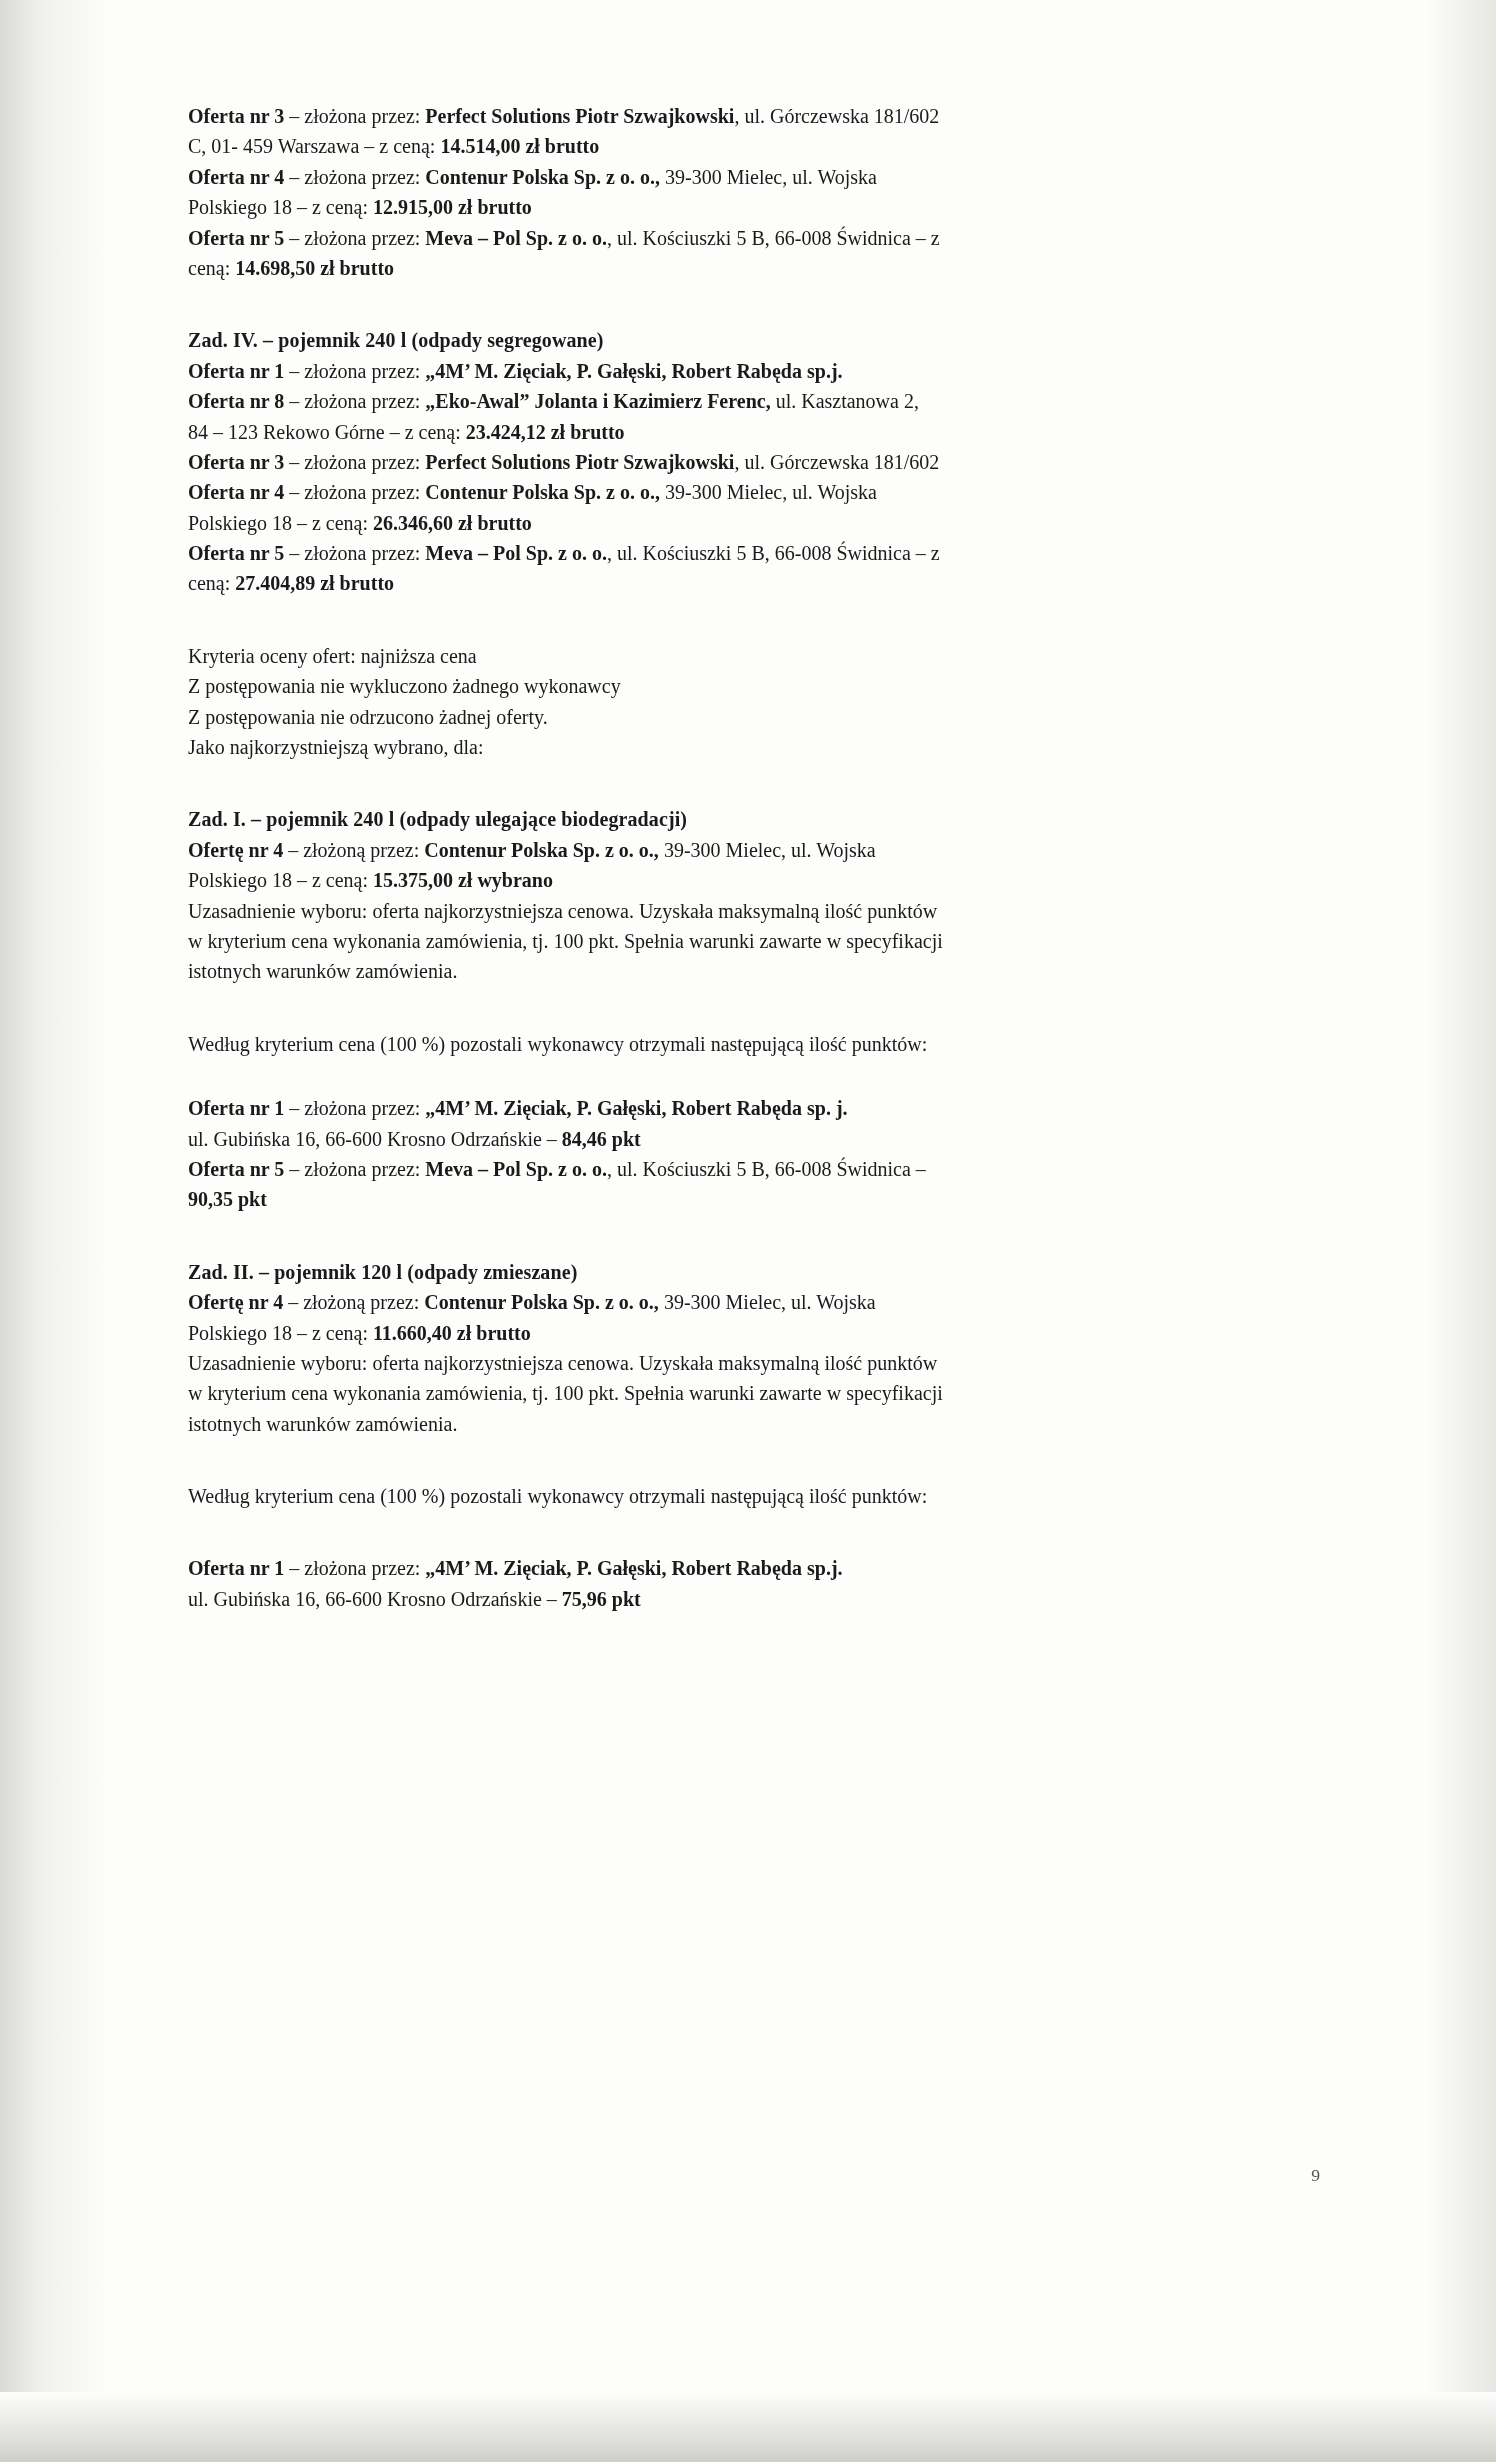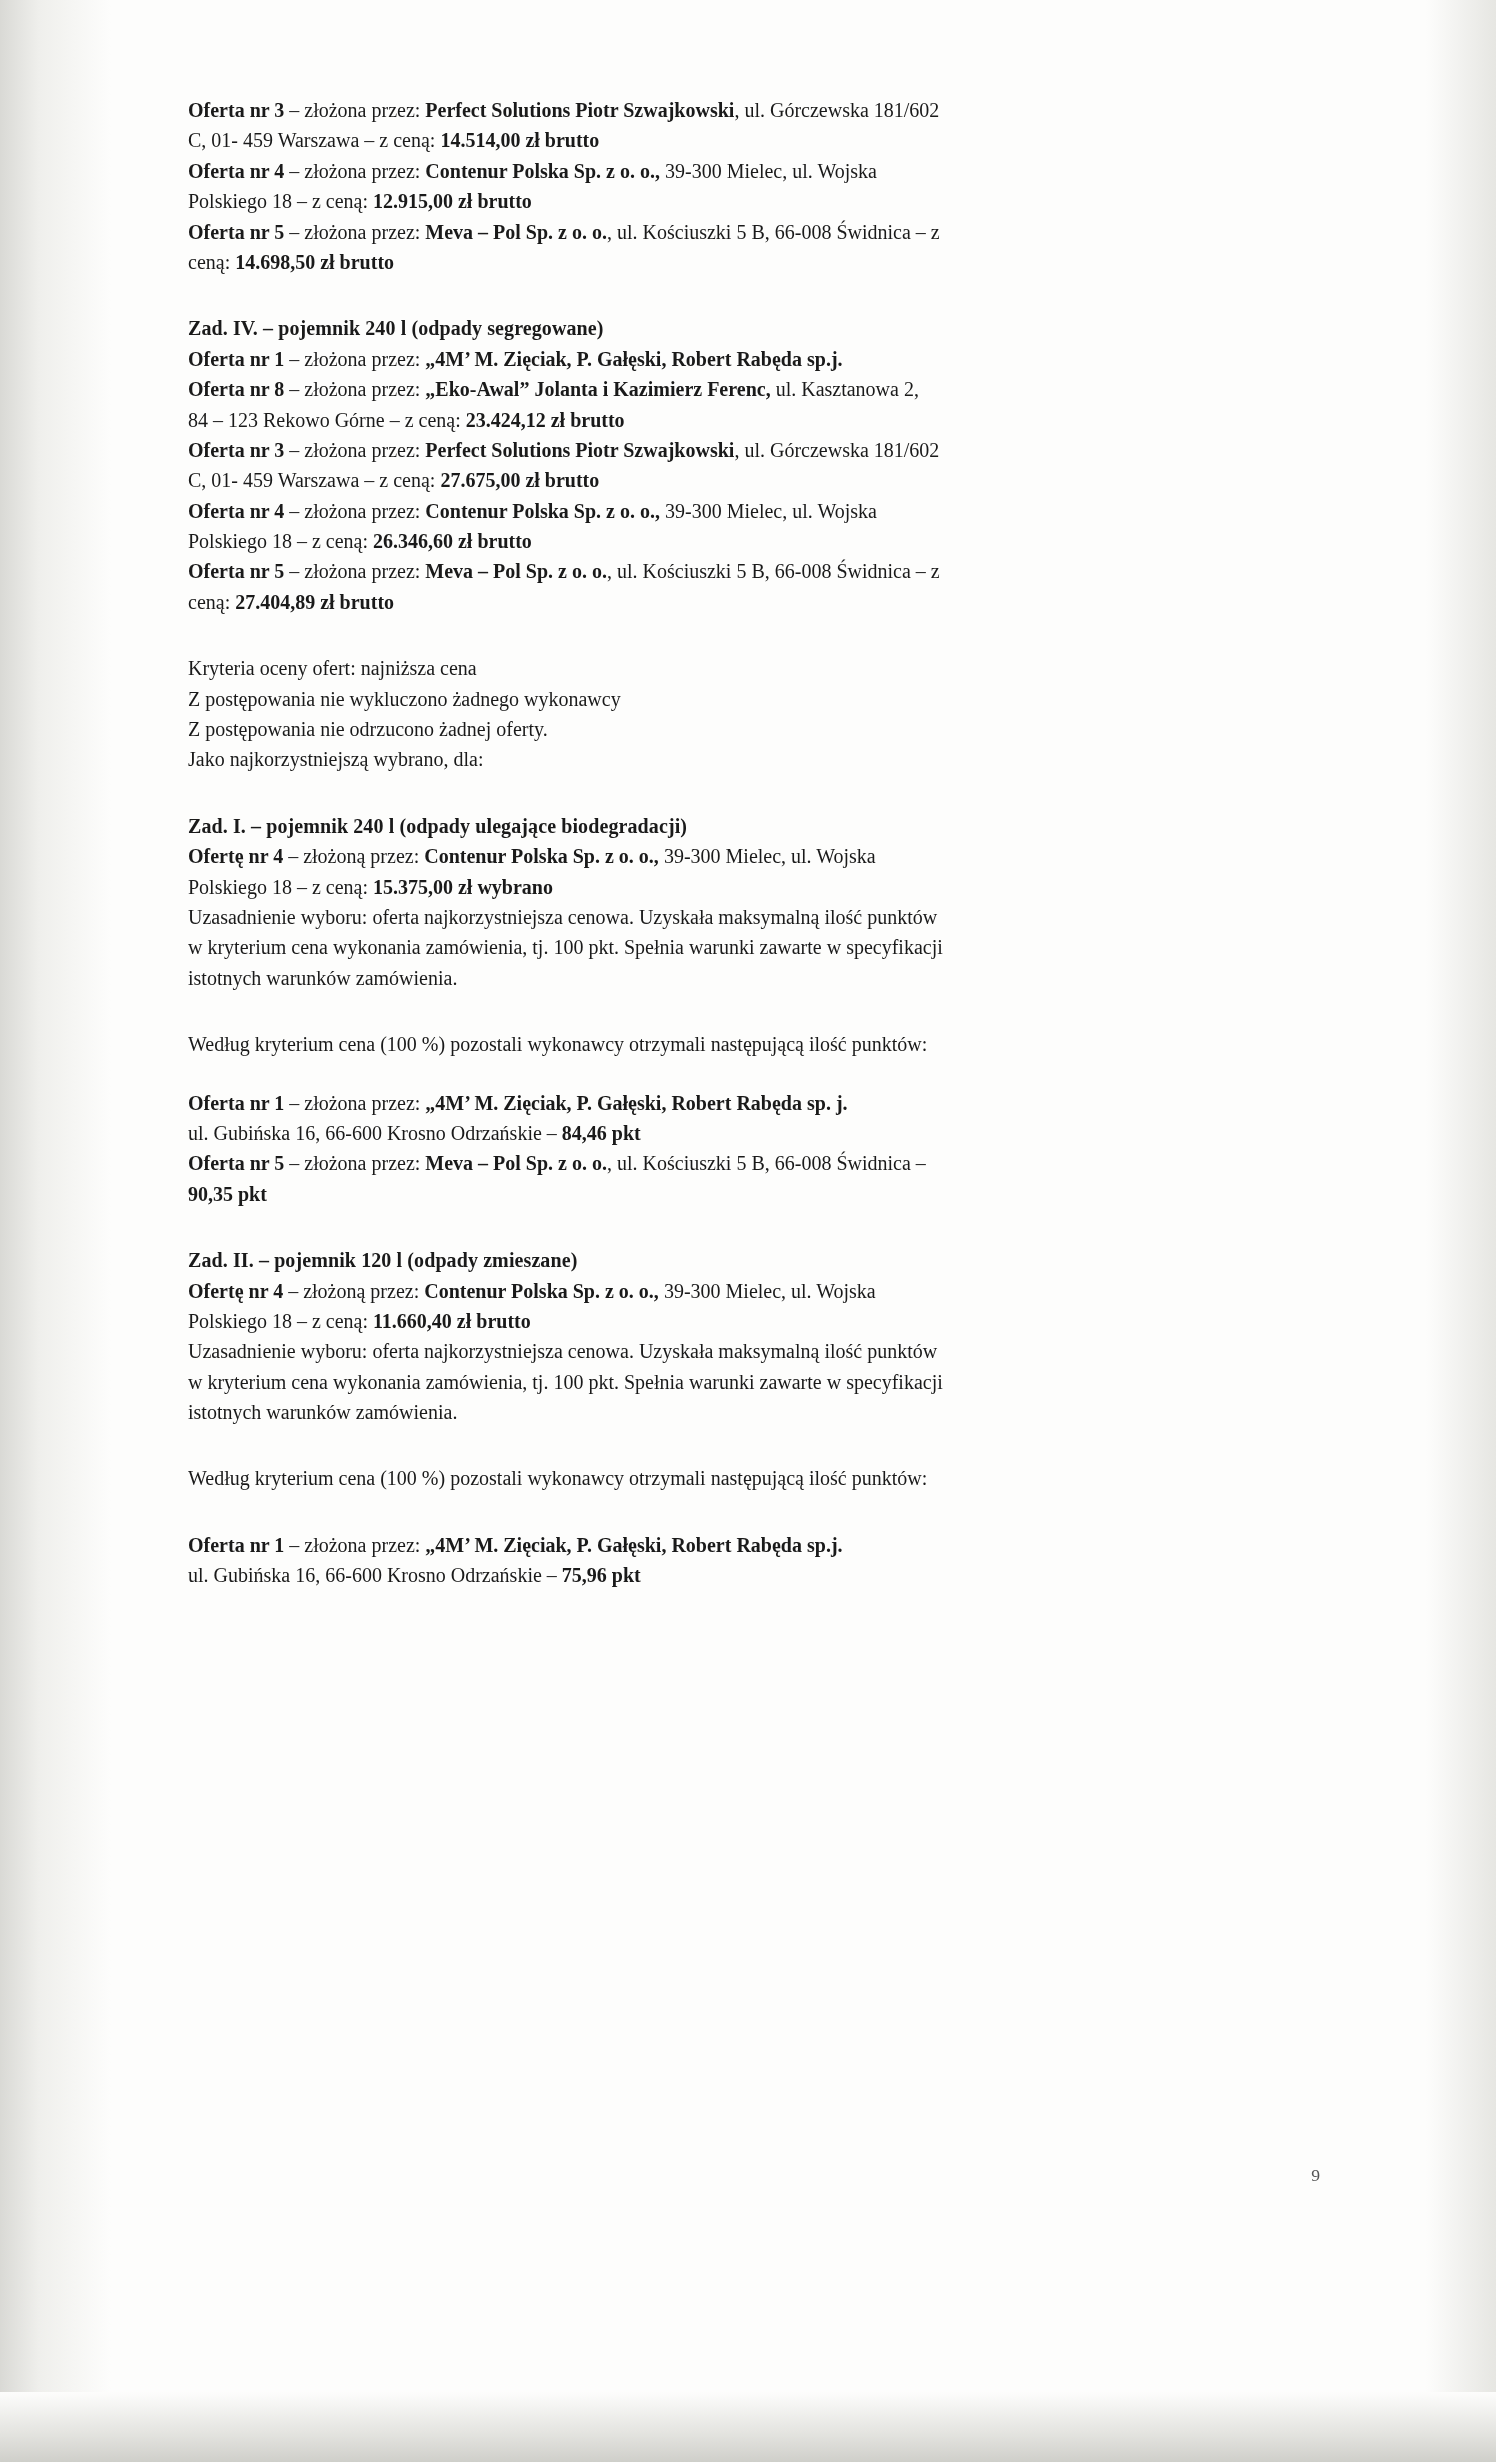--- a/index.html
+++ b/index.html
@@ -42,21 +42,21 @@
   .content {
     position: relative;
     z-index: 2;
     font-size: 20px;
     line-height: 1.52;
   }
   p {
     margin: 0;
     text-align: left;
   }
-  .block { margin: 7px 0 0 0; }
+  .block { margin: 13px 0 0 0; }
   .gap-lg { height: 29px; }
   .gap-md { height: 21px; }
   b, .b { font-weight: bold; }
   .heading {
     font-weight: bold;
     letter-spacing: 0.1px;
   }
   .line { white-space: normal; }
   .pagenum {
     position: absolute;
@@ -89,21 +89,20 @@
         <p class="line"><span class="b">Oferta nr 5</span><span> – złożona przez: </span><span class="b">Meva – Pol Sp. z o. o.</span><span>, ul. Kościuszki 5 B, 66-008 Świdnica – z</span></p>
         <p class="line"><span>ceną: </span><span class="b">14.698,50 zł brutto</span></p>
       </div>
       <div class="gap-lg"></div>
       <div class="block">
         <p class="heading">Zad. IV. – pojemnik 240 l (odpady segregowane)</p>
         <p class="line"><span class="b">Oferta nr 1</span><span> – złożona przez: </span><span class="b">„4M’ M. Zięciak, P. Gałęski, Robert Rabęda sp.j.</span></p>
         <p class="line"><span class="b">Oferta  nr  8</span><span>  –  złożona  przez: </span><span class="b">„Eko-Awal”  Jolanta  i  Kazimierz  Ferenc,</span><span>  ul.  Kasztanowa 2,</span></p>
         <p class="line"><span>84 – 123 Rekowo Górne – z ceną: </span><span class="b">23.424,12 zł brutto</span></p>
         <p class="line"><span class="b">Oferta nr 3</span><span> – złożona przez: </span><span class="b">Perfect Solutions Piotr Szwajkowski</span><span>, ul. Górczewska 181/602</span></p>
-        <p class="line"><span>C, 01- 459 Warszawa – z ceną: </span><span class="b">27.675,00 zł brutto</span></p>
         <p class="line"><span class="b">Oferta  nr  4</span><span>  –  złożona  przez: </span><span class="b">Contenur  Polska  Sp.  z  o.  o.,</span><span>  39-300  Mielec,  ul.  Wojska</span></p>
         <p class="line"><span>Polskiego 18 – z ceną: </span><span class="b">26.346,60 zł brutto</span></p>
         <p class="line"><span class="b">Oferta nr 5</span><span> – złożona przez: </span><span class="b">Meva – Pol Sp. z o. o.</span><span>, ul. Kościuszki 5 B, 66-008 Świdnica – z</span></p>
         <p class="line"><span>ceną: </span><span class="b">27.404,89 zł brutto</span></p>
       </div>
       <div class="gap-lg"></div>
       <div class="block">
         <p class="line"><span>Kryteria oceny ofert: najniższa cena</span></p>
         <p class="line"><span>Z postępowania nie wykluczono żadnego wykonawcy</span></p>
         <p class="line"><span>Z postępowania nie odrzucono żadnej oferty.</span></p>

